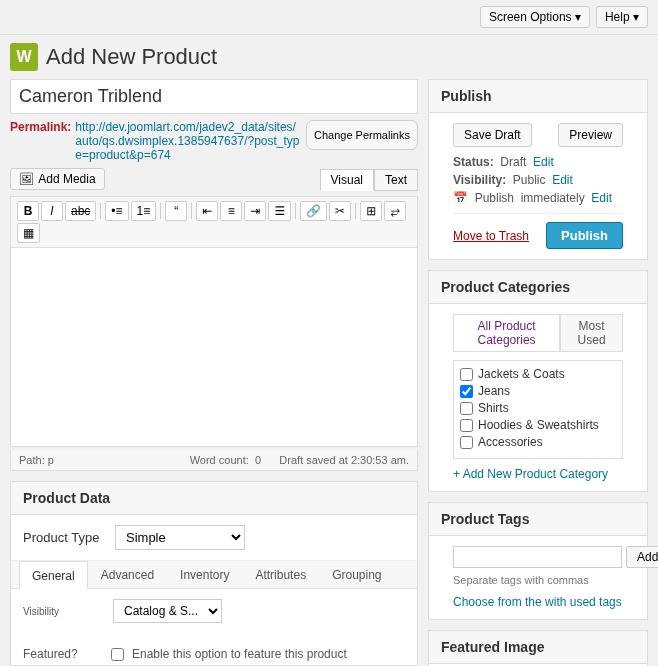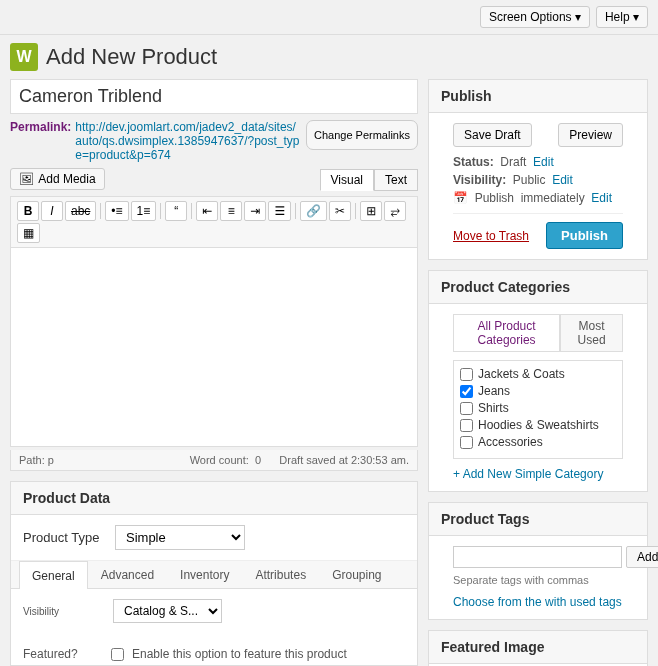--- a/index.html
+++ b/index.html
@@ -77,21 +77,21 @@
     .permalink-row {
       display: flex;
       align-items: flex-start;
       flex-wrap: wrap;
       gap: 4px;
       margin-bottom: 6px;
       font-size: 12px;
     }
     .permalink-label {
       font-weight: bold;
-      color: #701a75;
+      color: #b91c1c;
     }
     .permalink-url {
       color: #0074a2;
       word-break: break-all;
       flex: 1;
     }
     .change-permalinks-btn {
       font-size: 11px;
       padding: 8px 7px;
       background: #f7f7f7;
@@ -607,21 +607,21 @@
           </div>
           <div class="cat-item">
             <input type="checkbox" style="">
             <span>Hoodies &amp; Sweatshirts</span>
           </div>
           <div class="cat-item">
             <input type="checkbox" style="">
             <span>Accessories</span>
           </div>
         </div>
-        <a class="add-category-link">+ Add New Simple Category</a>
+        <a class="add-category-link">+ Add New Product Category</a>
       </div>
     </div>
 
     <div class="right-box">
       <div class="right-box-header">Product Tags</div>
       <div class="right-box-content">
         <div class="tags-input-row">
           <input type="text" class="tags-input" style="">
           <button class="tags-add-btn">Add</button>
         </div>

